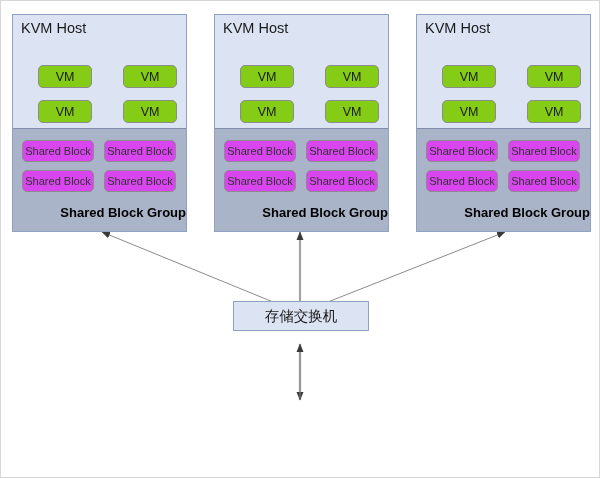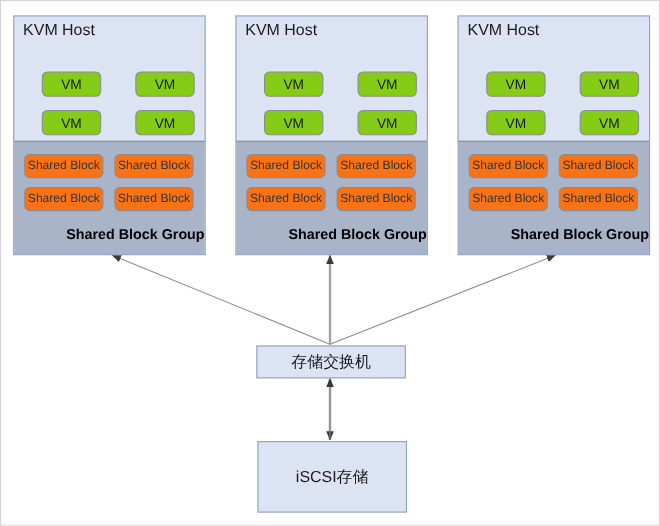--- a/index.html
+++ b/index.html
@@ -62,21 +62,21 @@
     border-top: 1px solid #7f8da8;
     background: #aab4c8;
   }
   .sb-box {
     position: absolute;
     box-sizing: border-box;
     width: 72px;
     height: 22px;
     border: 1px solid #8c8c8c;
     border-radius: 5px;
-    background: #f97316;
+    background: #d946ef;
     display: flex;
     align-items: center;
     justify-content: center;
     font-size: 11px;
     color: #333333;
     white-space: nowrap;
   }
   .sbg-label {
     position: absolute;
     left: 0;
@@ -175,17 +175,16 @@
     <div class="vm-box" style="left:110px; top:85px;">VM</div>
     <div class="sbg">
       <div class="sb-box" style="left:9px; top:11px;">Shared Block</div>
       <div class="sb-box" style="left:91px; top:11px;">Shared Block</div>
       <div class="sb-box" style="left:9px; top:41px;">Shared Block</div>
       <div class="sb-box" style="left:91px; top:41px;">Shared Block</div>
       <div class="sbg-label">Shared Block Group</div>
     </div>
   </div>
 
-  <div class="node-box" style="left:232px; top:313px; width:136px; height:30px;">存储交换机</div>
+  <div class="node-box" style="left:232px; top:300px; width:136px; height:30px;">存储交换机</div>
 
-  <div class="node-box" style="left:233px; top:400px; width:136px; height:65px;">iSCSI存储</div>
 
 </div>
 
 </body></html>

